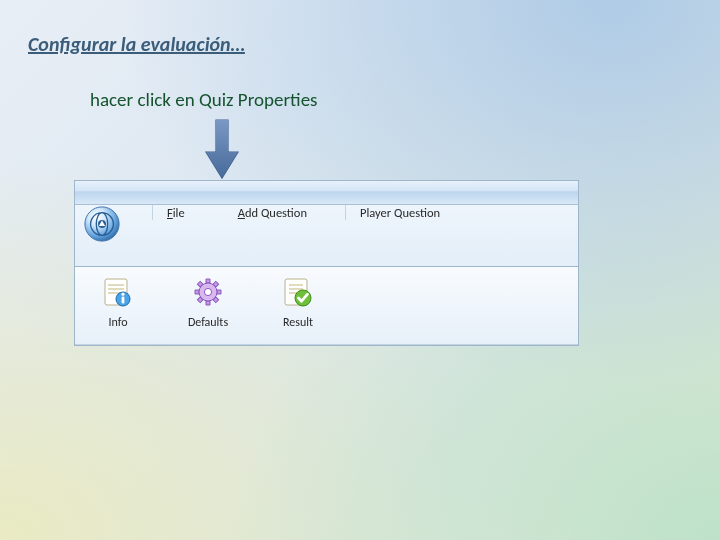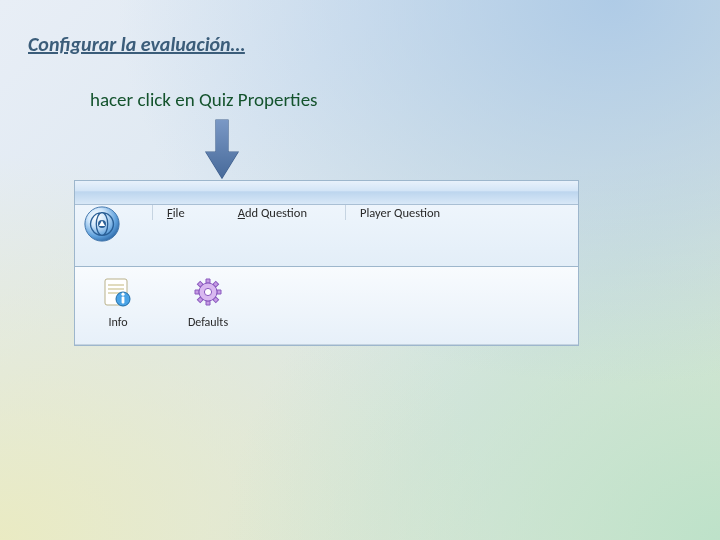--- a/index.html
+++ b/index.html
@@ -203,15 +203,26 @@
               <path transform="rotate(45)" d="M9 -2 h4 v4 h-4z"></path>
             </g>
             <circle r="9" fill="#d9b8f0" stroke="#8a5abf" stroke-width="1"></circle>
             <circle r="3.6" fill="#fff" stroke="#8a5abf" stroke-width="1"></circle>
           </g>
         </svg>
       </span>
       <span>Defaults</span>
     </div>
 
+    <div class="tool">
+      <span class="ico">
+        <svg viewBox="0 0 34 34" width="34" height="34">
+          <path d="M6 4 h18 a2 2 0 0 1 2 2 v22 a2 2 0 0 1 -2 2 h-18 a2 2 0 0 1 -2 -2 v-22 a2 2 0 0 1 2 -2 z" fill="#fff" stroke="#b9b18a" stroke-width="1"></path>
+          <path d="M8 10 h14 M8 14 h14 M8 18 h10" stroke="#d7cfa8" stroke-width="1.3"></path>
+          <circle cx="22" cy="23" r="8" fill="#6fbf3a" stroke="#3e8f18" stroke-width="1"></circle>
+          <path d="M17.5 23 l3 3.2 l6 -7" fill="none" stroke="#fff" stroke-width="2.8" stroke-linecap="round" stroke-linejoin="round"></path>
+        </svg>
+      </span>
+      <span>Result</span>
+    </div>
 
   </div>
 </div>
 
 </body></html>

